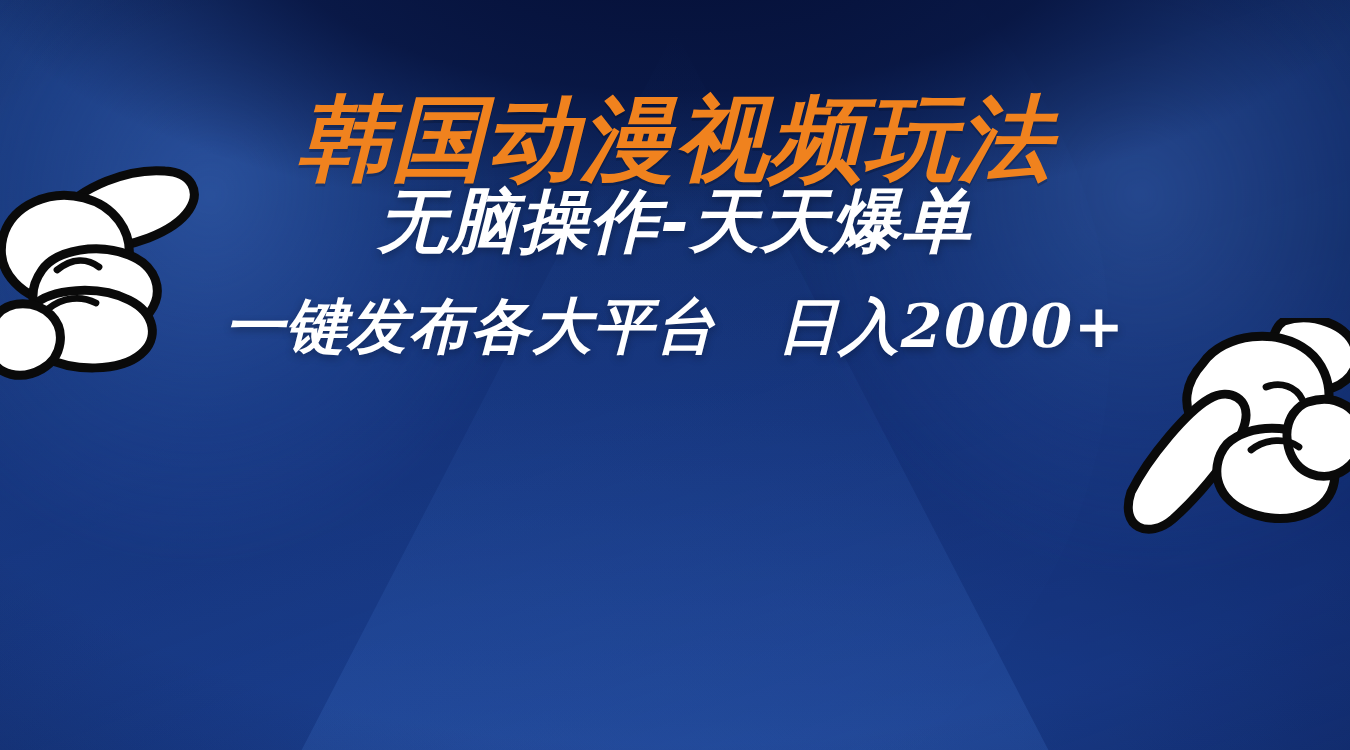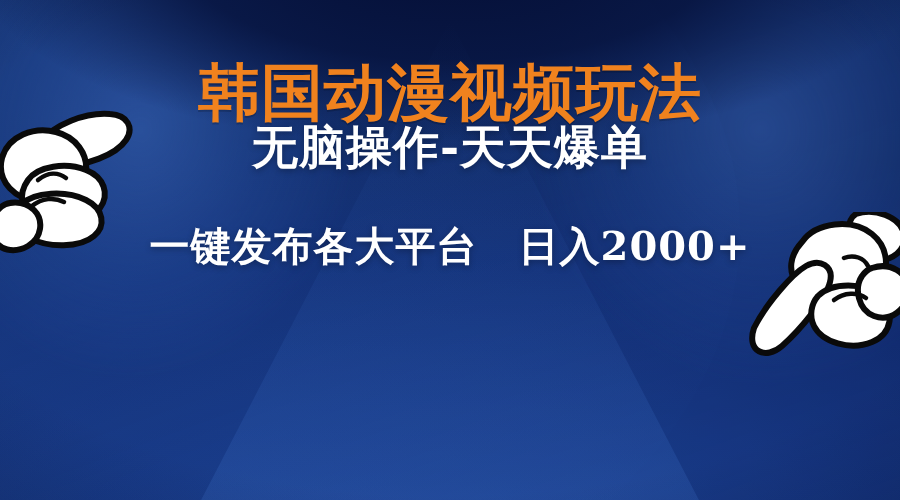--- a/index.html
+++ b/index.html
@@ -67,20 +67,21 @@
     background:radial-gradient(130% 120% at 50% 45%, rgba(0,0,0,0) 45%, rgba(3,10,38,0.55) 100%);
     pointer-events:none;
   }
 
   
   .content{
     position:absolute;inset:0;
     display:flex;flex-direction:column;
     align-items:center;
     z-index:5;
+    font-style:italic;
   }
   .title{
     margin-top:62px;
     font-size:62px;
     line-height:1;
     font-weight:700;
     color:#F0821E;
     letter-spacing:1px;
     font-family:"DejaVu Sans","Liberation Sans",sans-serif;
     white-space:nowrap;
@@ -100,21 +101,21 @@
     font-size:46px;
     line-height:1;
     font-weight:700;
     color:#FFFFFF;
     letter-spacing:1px;
     font-family:"DejaVu Serif","Liberation Serif",serif;
     white-space:nowrap;
     text-shadow:0 2px 6px rgba(0,0,0,0.30);
   }
   .line4{
-    margin-top:56px;
+    margin-top:28px;
     font-size:40px;
     line-height:1;
     font-weight:700;
     color:#FFFFFF;
     letter-spacing:1px;
     font-family:"DejaVu Serif","Liberation Serif",serif;
     white-space:nowrap;
     text-shadow:0 2px 6px rgba(0,0,0,0.30);
   }
 

